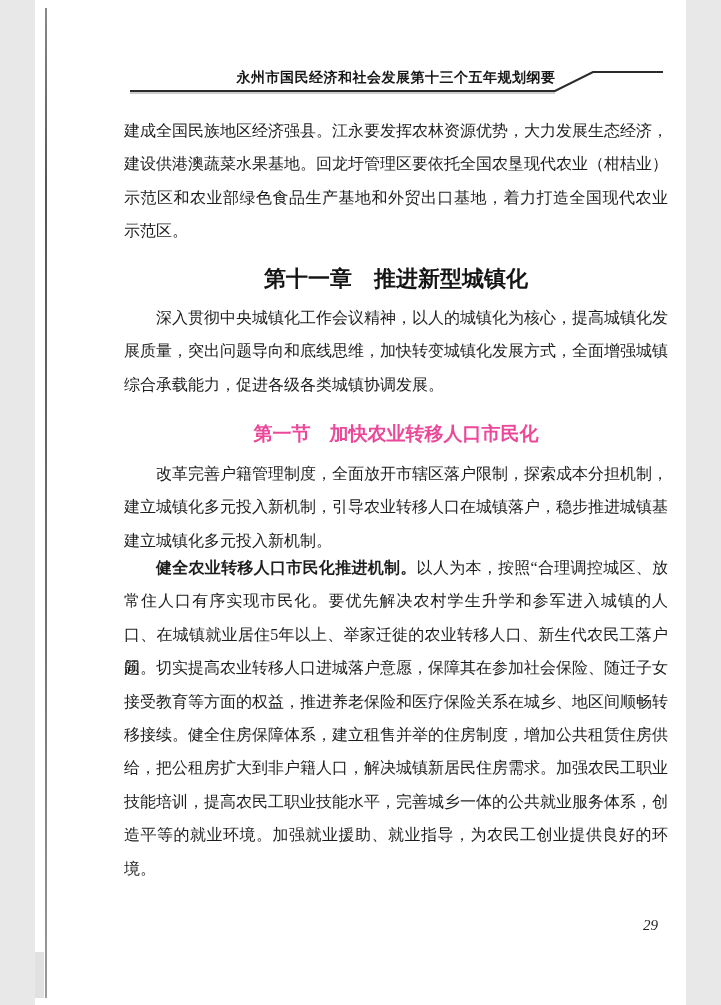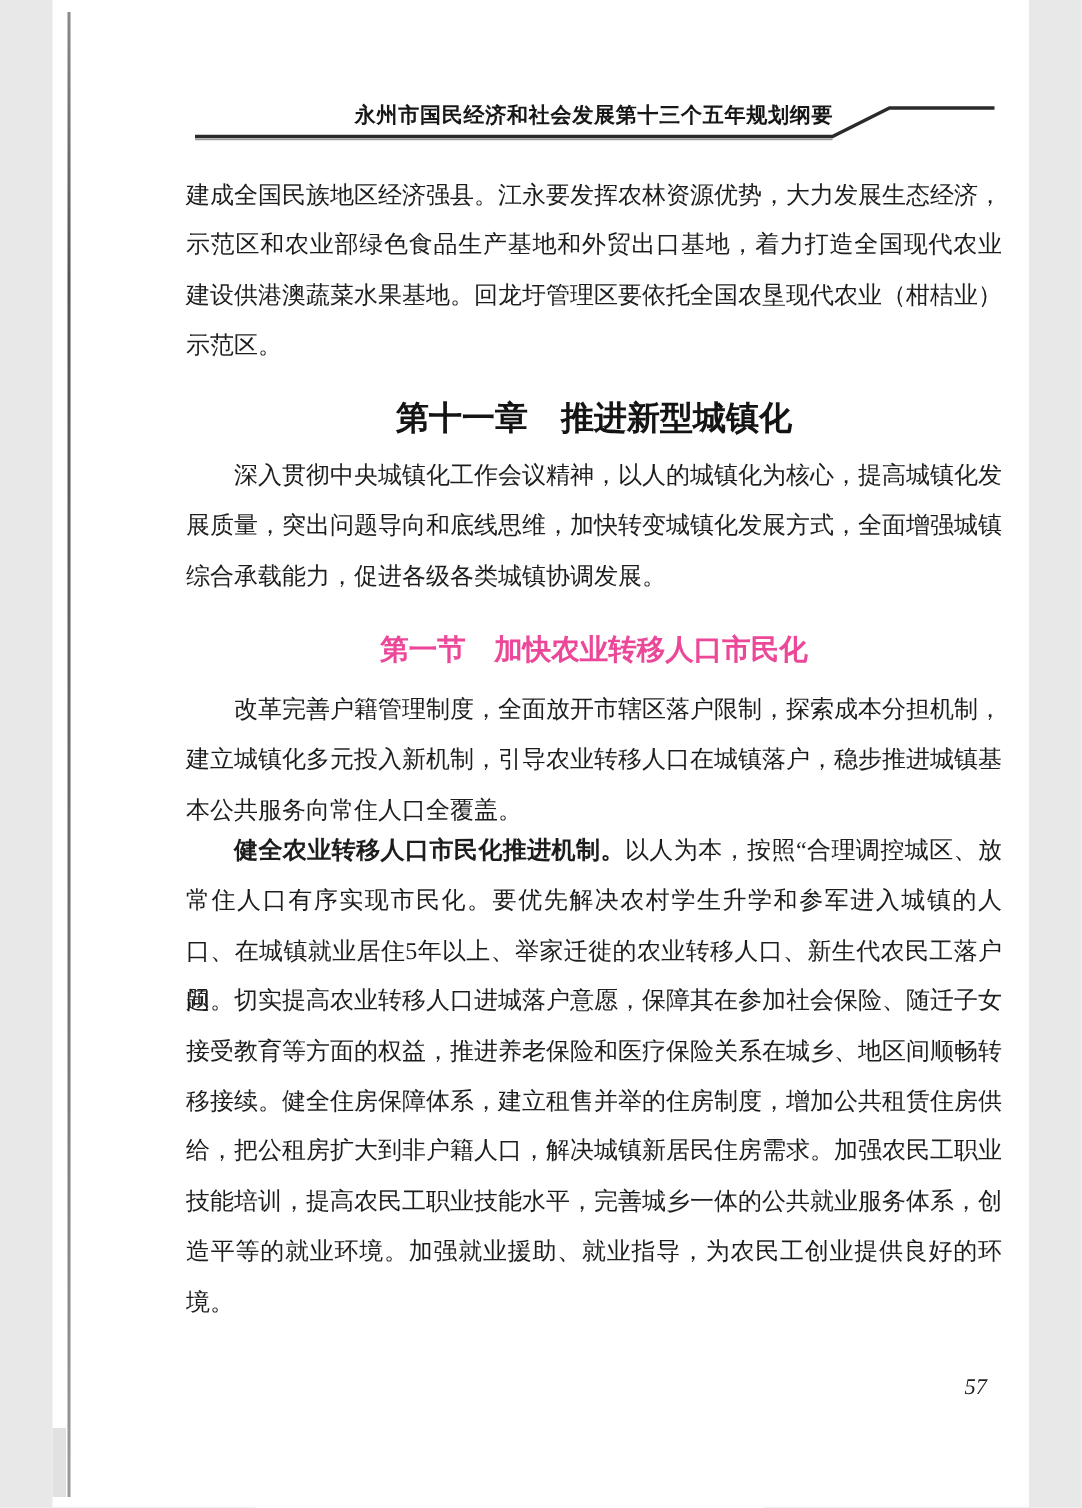--- a/index.html
+++ b/index.html
@@ -71,49 +71,49 @@
 
   <div class="running-head">永州市国民经济和社会发展第十三个五年规划纲要</div>
 
   <svg class="header-rule" viewBox="0 0 721 110" xmlns="http://www.w3.org/2000/svg">
     <polyline points="95,93 520,93" fill="none" stroke="#9a9a9a" stroke-width="1"></polyline>
     <polyline points="95,91 520,91 558,72 628,72" fill="none" stroke="#2b2b2b" stroke-width="2.2"></polyline>
   </svg>
 
   <div class="para" style="top:114px">
     <div class="line jl">建成全国民族地区经济强县。江永要发挥农林资源优势，大力发展生态经济，</div>
+    <div class="line jl">建设供港澳蔬菜水果基地。回龙圩管理区要依托全国农垦现代农业（柑桔业）</div>
     <div class="line jl">示范区和农业部绿色食品生产基地和外贸出口基地，着力打造全国现代农业</div>
-    <div class="line jl">建设供港澳蔬菜水果基地。回龙圩管理区要依托全国农垦现代农业（柑桔业）</div>
     <div class="line">示范区。</div>
   </div>
 
   <h1 class="chapter-heading">第十一章　推进新型城镇化</h1>
 
   <div class="para" style="top:301px">
     <div class="line jl indent">深入贯彻中央城镇化工作会议精神，以人的城镇化为核心，提高城镇化发</div>
     <div class="line jl">展质量，突出问题导向和底线思维，加快转变城镇化发展方式，全面增强城镇</div>
     <div class="line">综合承载能力，促进各级各类城镇协调发展。</div>
   </div>
 
   <h2 class="section-heading">第一节　加快农业转移人口市民化</h2>
 
   <div class="para" style="top:457px">
     <div class="line jl indent">改革完善户籍管理制度，全面放开市辖区落户限制，探索成本分担机制，</div>
     <div class="line jl">建立城镇化多元投入新机制，引导农业转移人口在城镇落户，稳步推进城镇基</div>
-    <div class="line">本公共服务向常住人口全覆盖。</div>
+    <div class="line">建立城镇化多元投入新机制。</div>
   </div>
 
   <div class="para" style="top:551px">
     <div class="line jl indent"><span class="bold-lead">健全农业转移人口市民化推进机制。</span><span>以人为本，按照“合理调控城区、放</span></div>
     <div class="line jl">常住人口有序实现市民化。要优先解决农村学生升学和参军进入城镇的人</div>
     <div class="line jl">口、在城镇就业居住5年以上、举家迁徙的农业转移人口、新生代农民工落户问</div>
     <div class="line jl">题。切实提高农业转移人口进城落户意愿，保障其在参加社会保险、随迁子女</div>
     <div class="line jl">接受教育等方面的权益，推进养老保险和医疗保险关系在城乡、地区间顺畅转</div>
     <div class="line jl">移接续。健全住房保障体系，建立租售并举的住房制度，增加公共租赁住房供</div>
     <div class="line jl">给，把公租房扩大到非户籍人口，解决城镇新居民住房需求。加强农民工职业</div>
     <div class="line jl">技能培训，提高农民工职业技能水平，完善城乡一体的公共就业服务体系，创</div>
     <div class="line jl">造平等的就业环境。加强就业援助、就业指导，为农民工创业提供良好的环</div>
     <div class="line">境。</div>
   </div>
 
-  <div class="page-number">57</div>
+  <div class="page-number">29</div>
 
 </div>
 
 </body></html>

